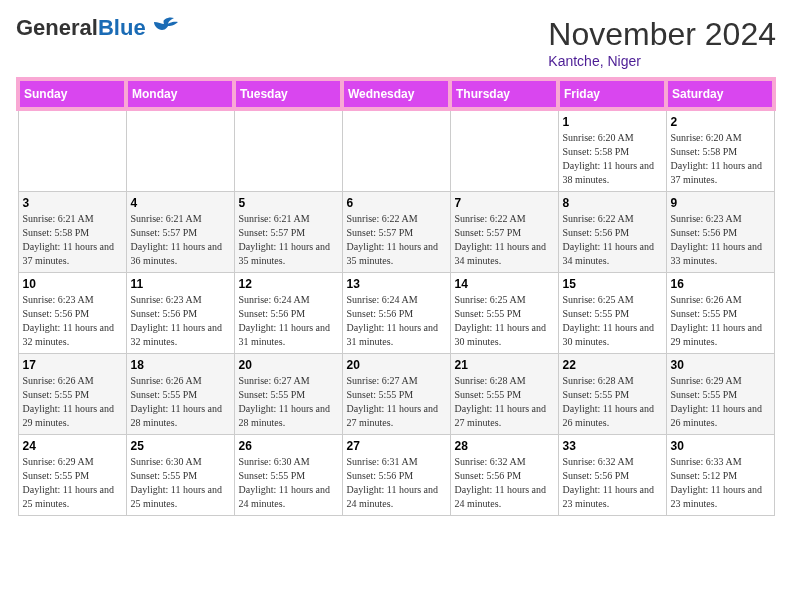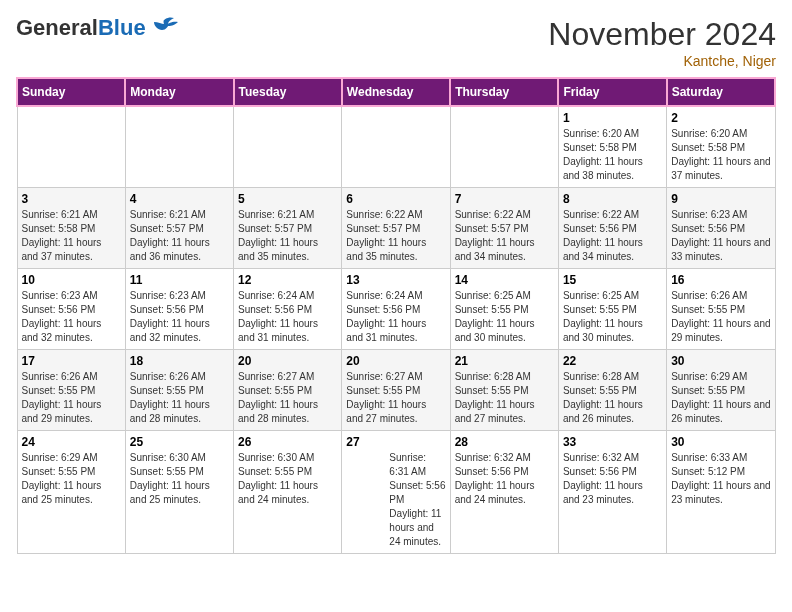--- a/index.html
+++ b/index.html
@@ -23,43 +23,42 @@
       justify-content: center;
     }
     .logo-text {
       font-size: 22px;
       font-weight: bold;
       color: #333;
       line-height: 1;
     }
     .logo-text span.blue { color: #1a6bb5; }
     .title-block {
-      text-align: right;
     }
     .month-title {
       font-size: 32px;
       font-weight: normal;
       color: #333;
     }
     .location {
       font-size: 14px;
-      color: #a16207;
+      color: #4c1d95;
     }
     .calendar {
       width: 100%;
       border-collapse: collapse;
       font-size: 11px;
     }
     .calendar thead th {
-      background-color: #701a75;
+      background-color: #d946ef;
       color: #fff;
       padding: 6px 4px;
       text-align: left;
       font-size: 12px;
-      border: 2px solid #f9a8d4;
+      border: 4px solid #f9a8d4;
     }
     .calendar tbody td {
       border: 1px solid #ccc;
       vertical-align: top;
       padding: 4px;
       width: calc(100% / 7);
       min-height: 80px;
       background: #fff;
     }
     .calendar tbody tr:nth-child(even) td {
@@ -68,20 +67,21 @@
     .day-number {
       font-weight: bold;
       font-size: 12px;
       display: block;
       margin-bottom: 2px;
     }
     .day-info {
       font-size: 10px;
       color: #333;
       line-height: 1.4;
+      font-family: Liberation Serif, serif;
     }
     .empty-cell {
       background: #fff !important;
     }
   </style>
 </head>
 <body>
 
 <div class="header">
   <div class="logo">
@@ -279,21 +279,21 @@
 Daylight: 11 hours and 25 minutes.</div>
         </td>
         <td>
           <span class="day-number">26</span>
           <div class="day-info" style="white-space: pre-line;">Sunrise: 6:30 AM
 Sunset: 5:55 PM
 Daylight: 11 hours and 24 minutes.</div>
         </td>
         <td>
           <span class="day-number">27</span>
-          <div class="day-info" style="white-space: pre-line; margin-left: 43px;">Sunrise: 6:31 AM
+          <div class="day-info" style="white-space: pre-line;">Sunrise: 6:31 AM
 Sunset: 5:56 PM
 Daylight: 11 hours and 24 minutes.</div>
         </td>
         <td>
           <span class="day-number">28</span>
           <div class="day-info" style="white-space: pre-line;">Sunrise: 6:32 AM
 Sunset: 5:56 PM
 Daylight: 11 hours and 24 minutes.</div>
         </td>
         <td>

